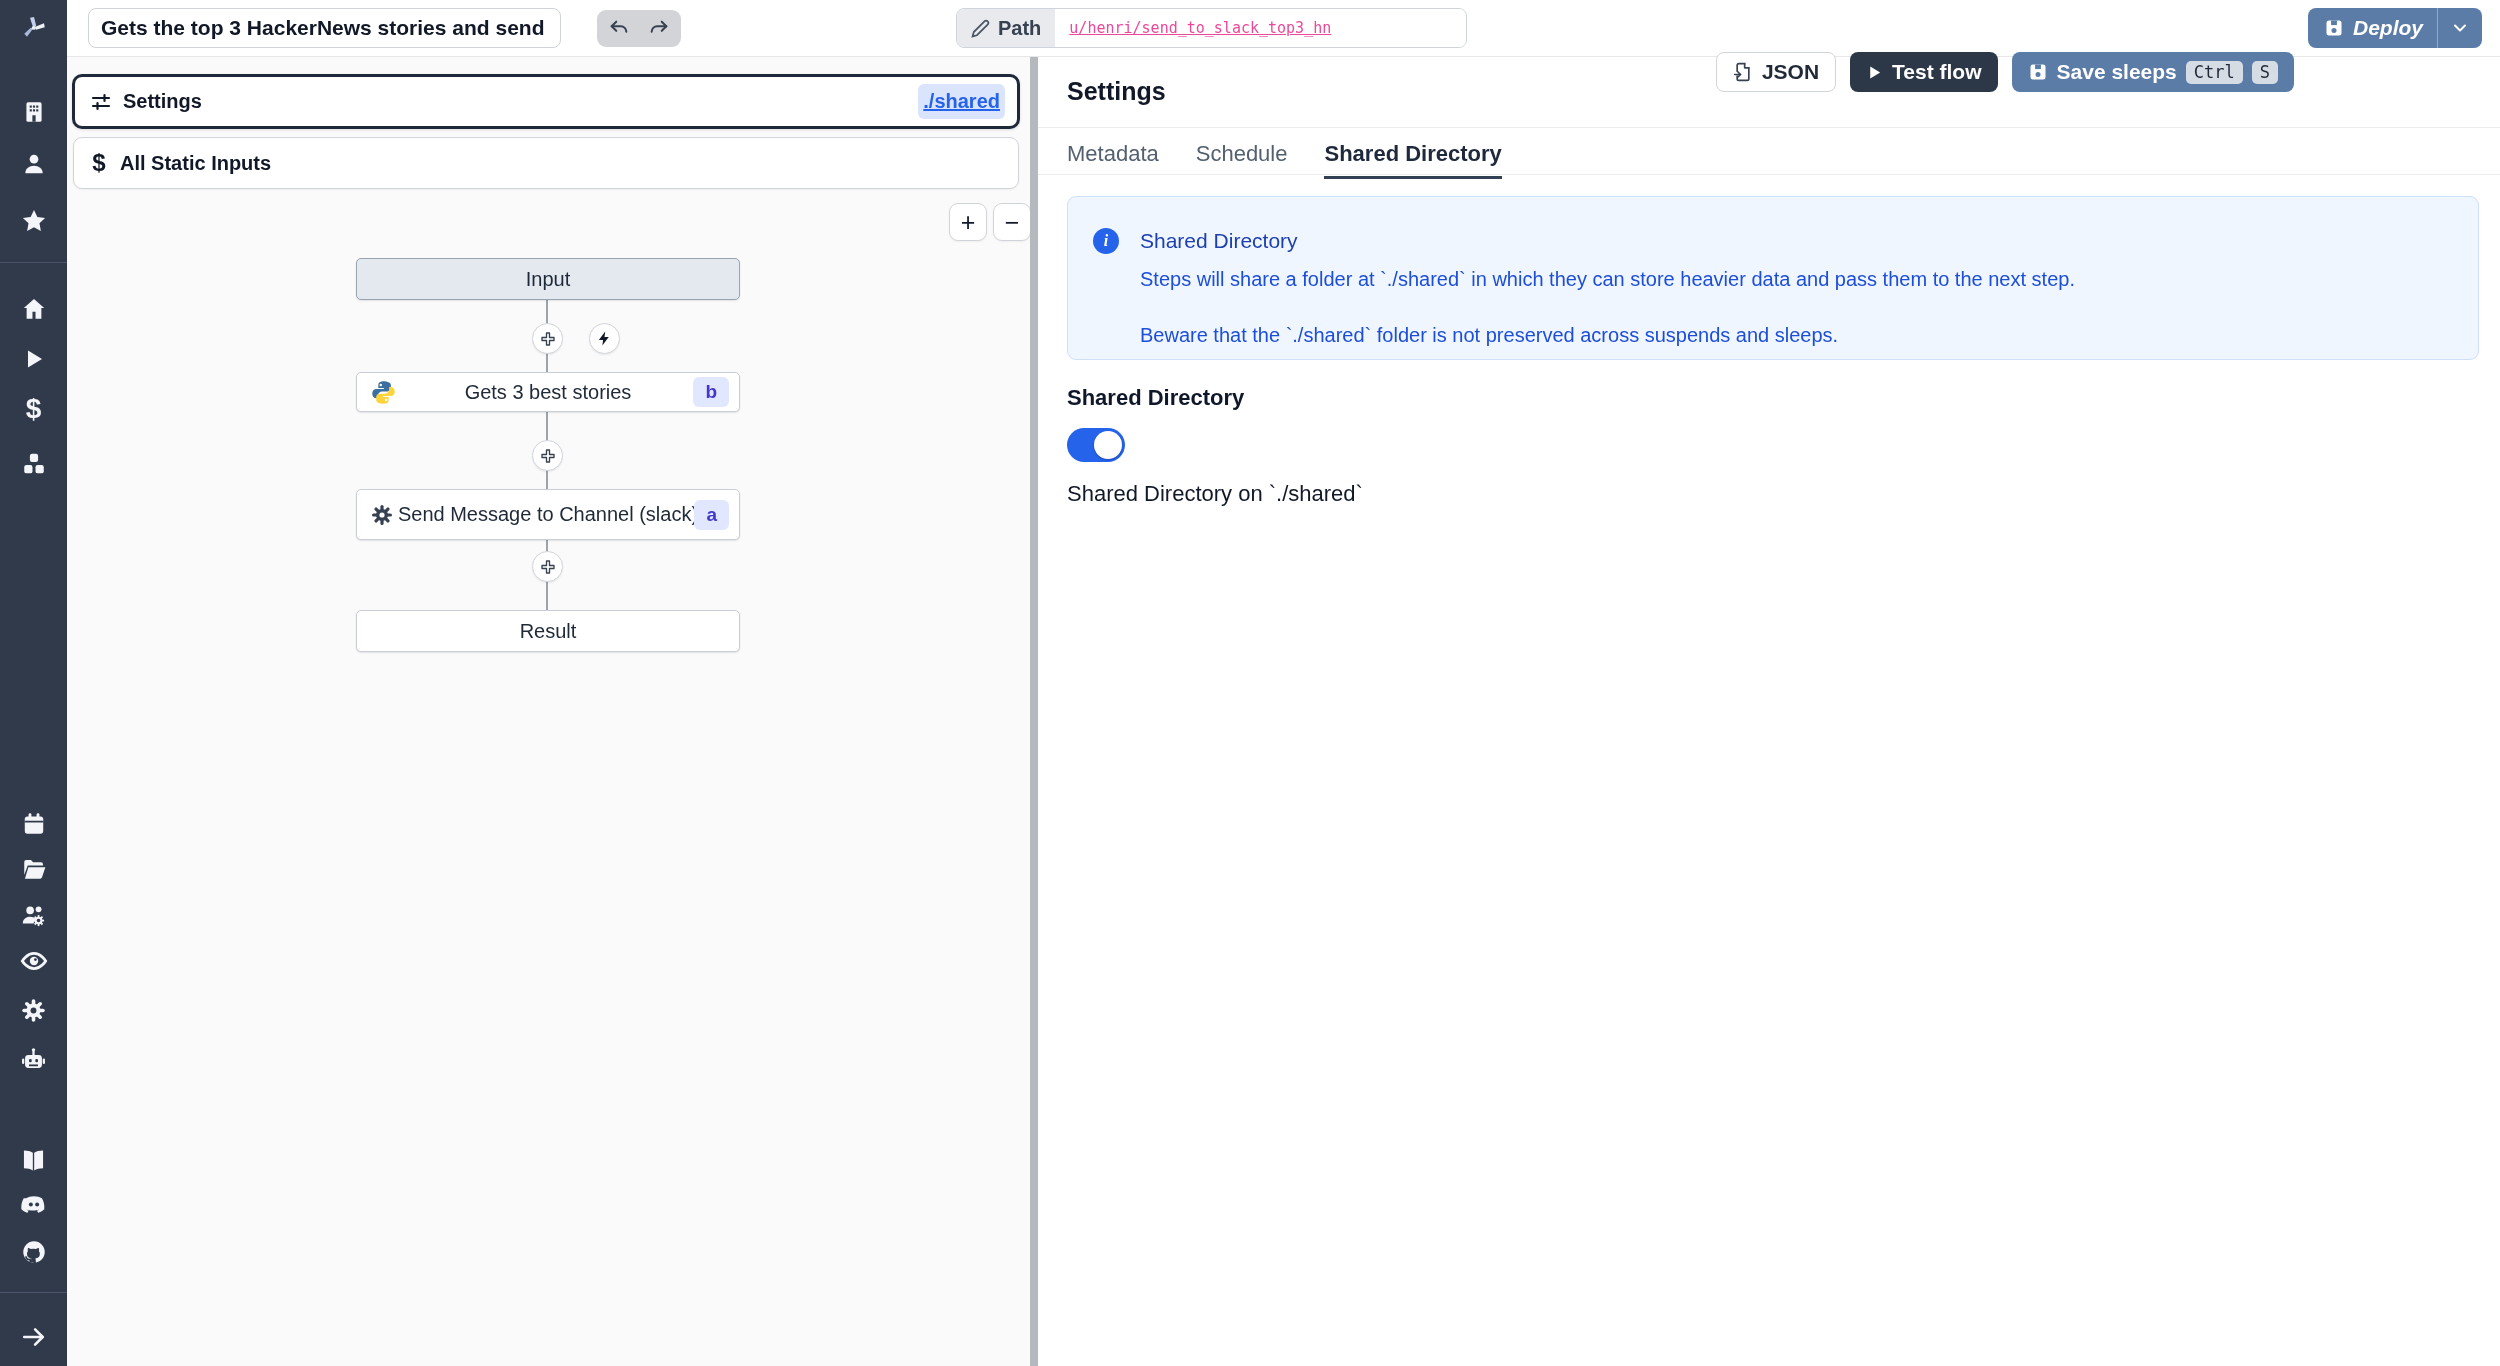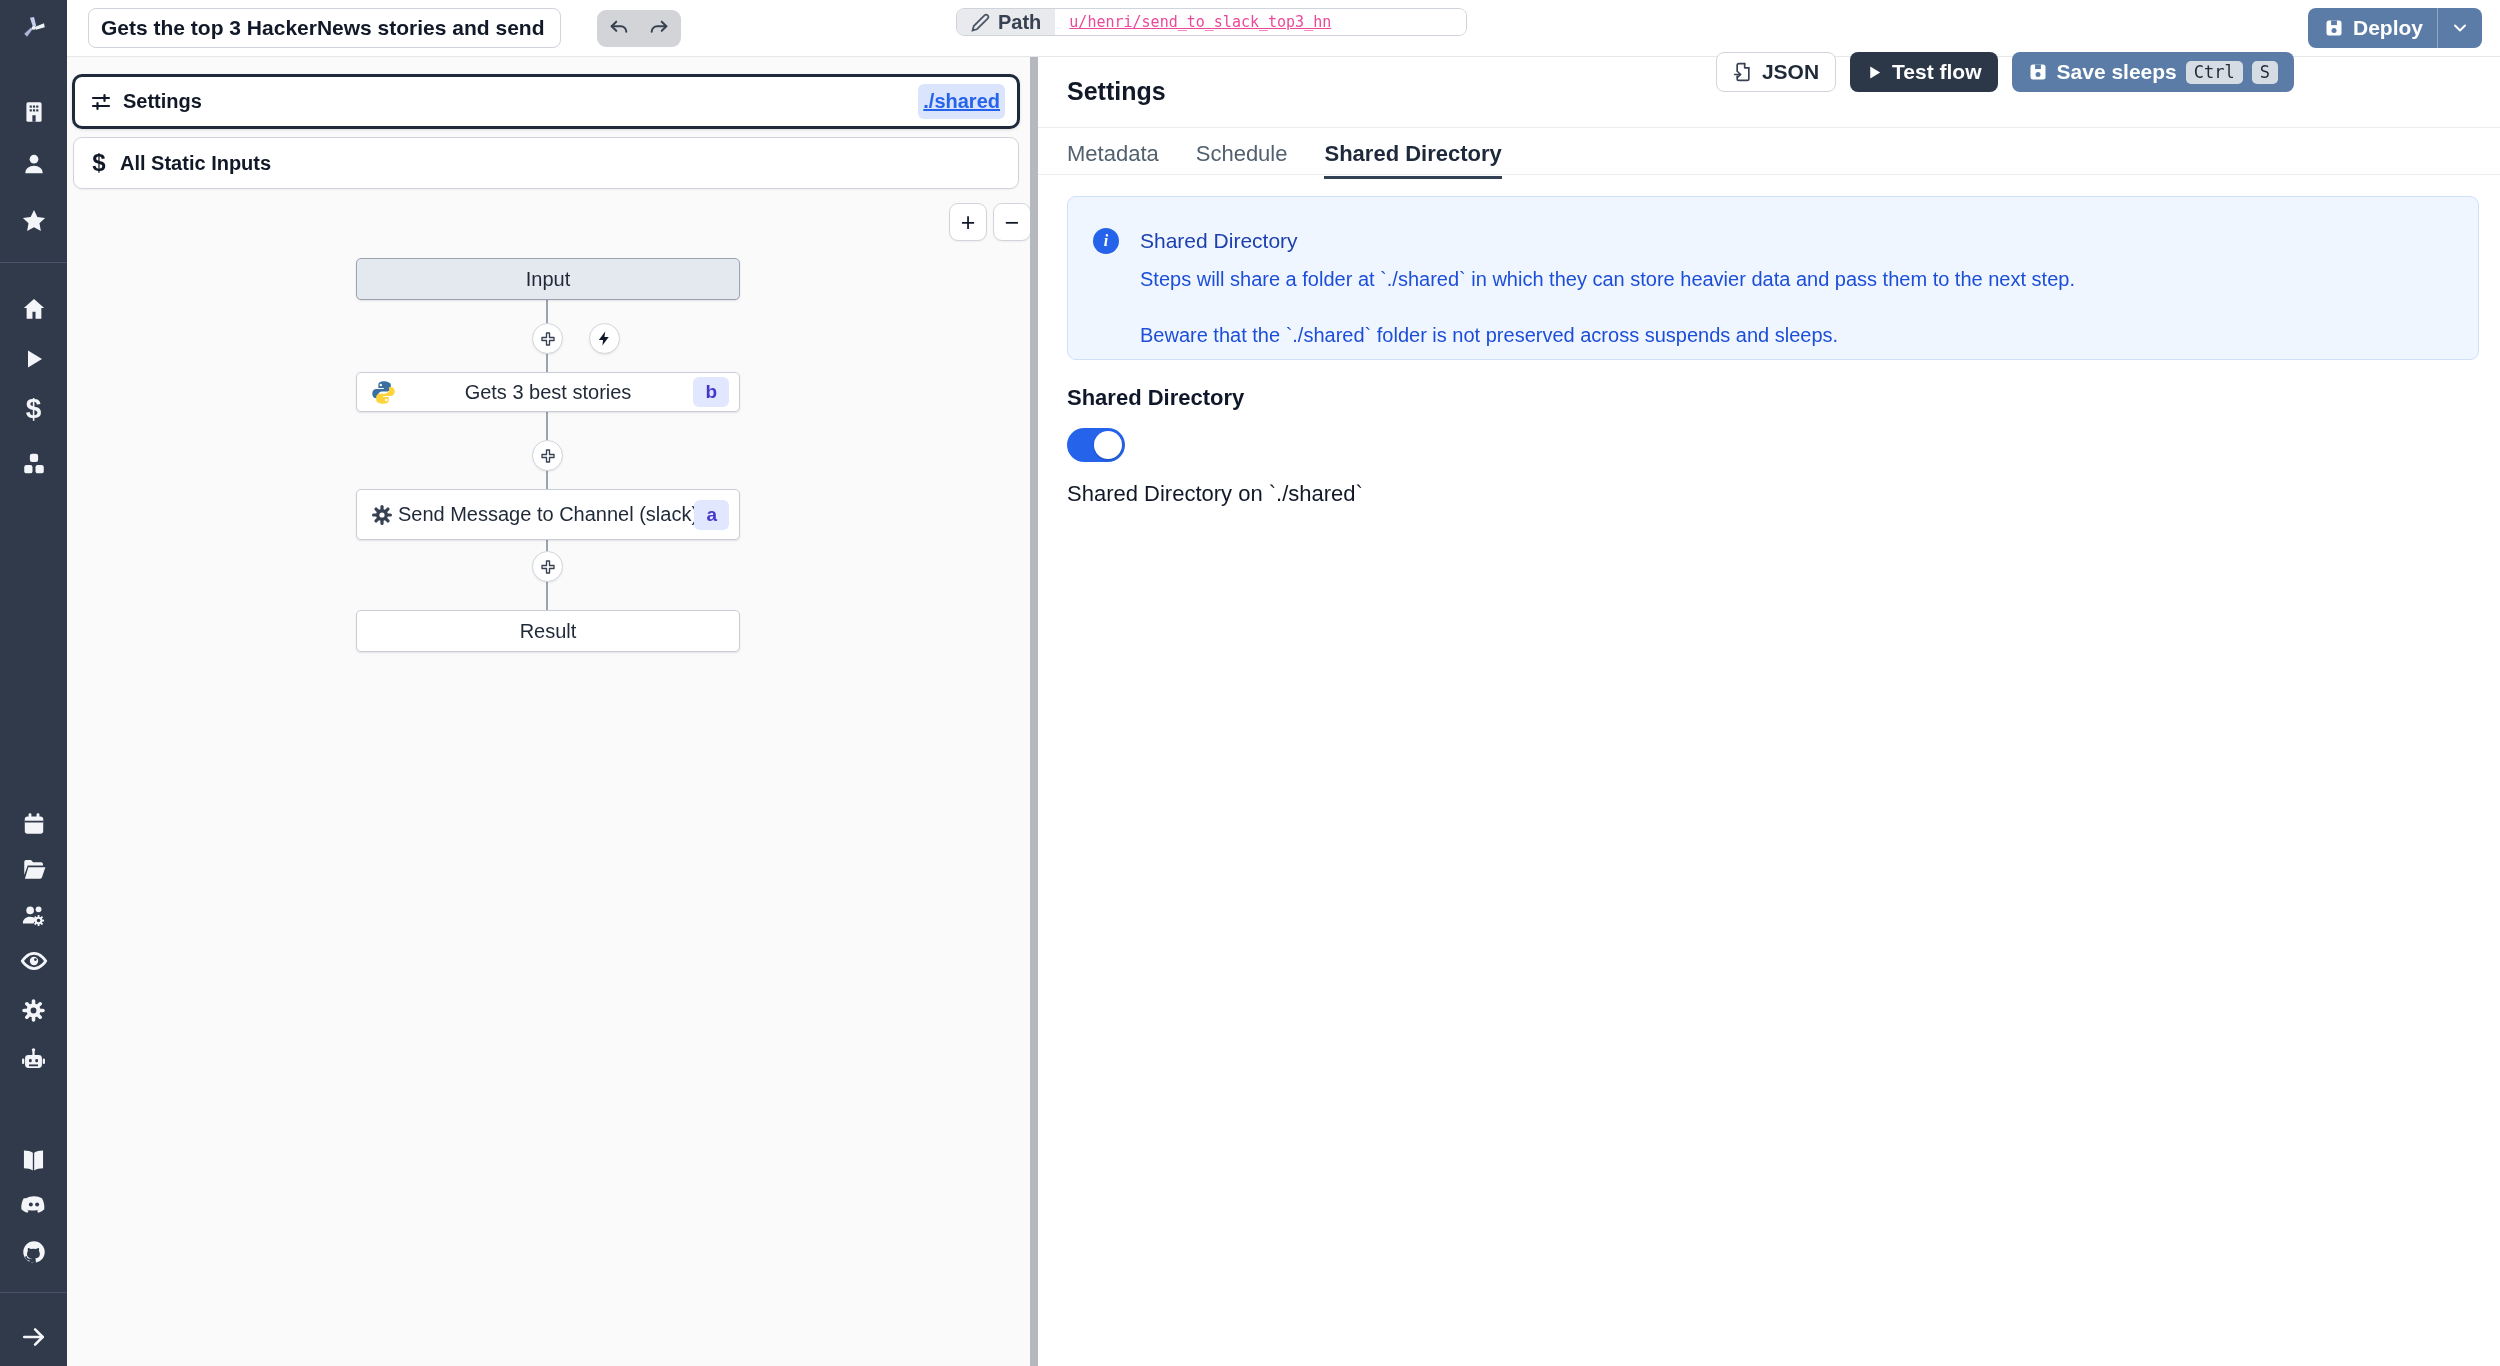--- a/index.html
+++ b/index.html
@@ -15,36 +15,36 @@
 
   
   .topbar { position:absolute; left:67px; top:0; width:2433px; height:57px; background:#fff;
     border-bottom:1px solid #e7e7e9; z-index:20; }
   .title-input { position:absolute; left:21px; top:8px; width:473px; height:40px;
     border:1px solid #cfd4da; border-radius:8px; padding:0 12px; font-family:"Liberation Sans",sans-serif;
     font-size:21px; font-weight:700; color:#111827; outline:none; }
   .undoredo { position:absolute; left:530px; top:10px; width:84px; height:37px; background:#d3d4d7;
     border-radius:9px; display:flex; align-items:center; justify-content:space-evenly; }
   .undoredo .ubtn { display:flex; align-items:center; justify-content:center; width:34px; height:33px; border-radius:7px; cursor:pointer; }
-  .path-group { position:absolute; left:889px; top:8px; height:28px; display:flex; border:1px solid #cfd4da;
+  .path-group { position:absolute; left:889px; top:8px; height:40px; display:flex; border:1px solid #cfd4da;
     border-radius:8px; overflow:hidden; }
   .path-label { background:#e8eaee; display:flex; align-items:center; gap:8px; padding:0 14px;
     font-size:20px; font-weight:700; color:#374151; }
   .path-input { width:411px; border:none; outline:none; background:#fff;
     font-family:"DejaVu Sans Mono", monospace; font-size:15px; color:#ec4899; padding:0 14px;text-decoration:underline; }
   .tb-actions { position:absolute; right:18px; top:8px; height:40px; display:flex; gap:14px; }
   .btn { display:flex; align-items:center; gap:9px; height:40px; padding:0 16px; border-radius:8px;
     font-size:21px; font-weight:700; cursor:pointer; white-space:nowrap;margin-top:44px; }
   .btn-json { background:#fff; border:1px solid #d1d5db; color:#1f2937; }
   .btn-dark { background:#2c3848; color:#fff; }
   .btn-steel { background:#5b7ca7; color:#fff; }
   .kbd { background:#d6dce4; color:#1f2937; border-radius:5px; font-family:"DejaVu Sans Mono",monospace;
     font-size:17px; font-weight:400; padding:3px 8px; line-height:1; }
   .deploy-split { display:flex; align-items:stretch; border-radius:8px; overflow:hidden; background:#5b7ca7; }
-  .deploy-main { display:flex; align-items:center; gap:9px; padding:0 14px 0 16px; font-size:21px; font-weight:700; color:#fff; cursor:pointer; }
+  .deploy-main { display:flex; align-items:center; gap:9px; padding:0 14px 0 16px; font-size:21px; font-weight:700; color:#fff; cursor:pointer;font-style:italic; }
   .deploy-caret { display:flex; align-items:center; padding:0 12px; border-left:1px solid rgba(255,255,255,.35); cursor:pointer; }
 
   
   .flow-panel { position:absolute; left:67px; top:57px; width:963px; height:1309px; background:#fafafa; }
   .divider { position:absolute; left:1030px; top:57px; width:8px; height:1309px; background:#b5b8bd; z-index:5; }
 
   .settings-box { position:absolute; left:5px; top:17px; width:948px; height:55px; background:#fff;
     border:3px solid #1e293b; border-radius:10px; display:flex; align-items:center; padding:0 12px 0 14px;
     box-shadow:0 1px 3px rgba(0,0,0,.12); cursor:pointer; z-index:2; }
   .settings-box .lbl { font-size:20px; font-weight:700; color:#111827; margin-left:10px; }

